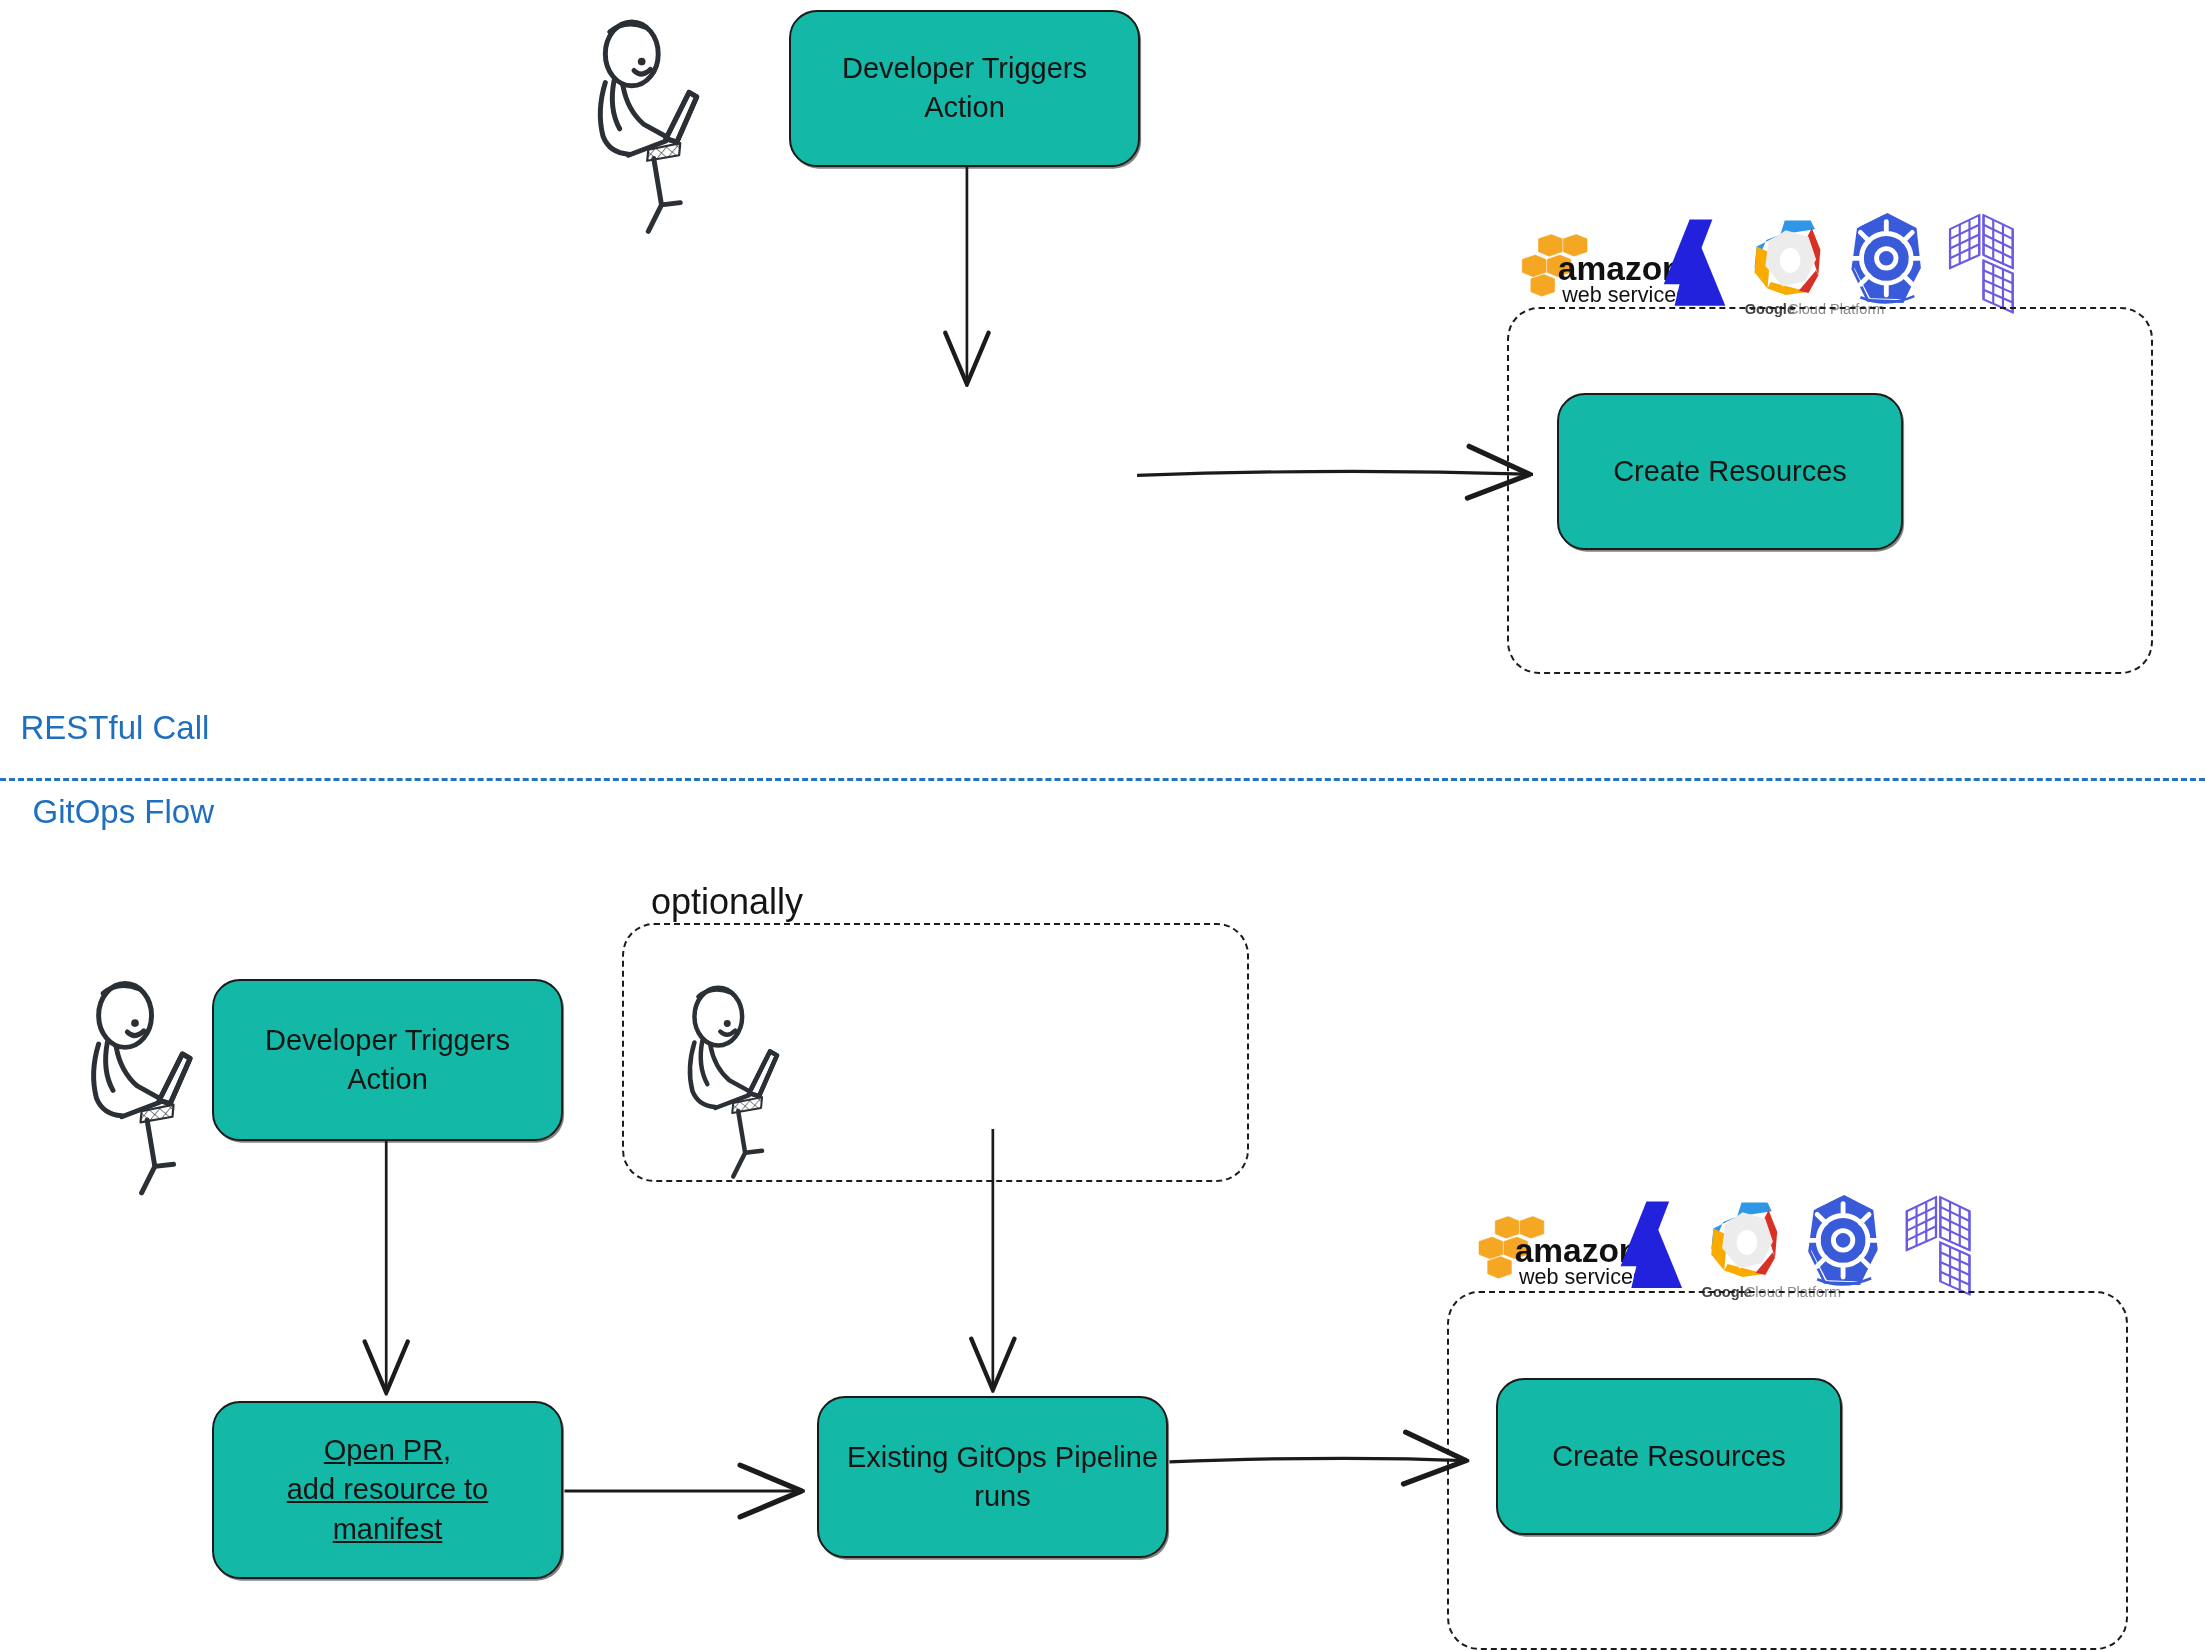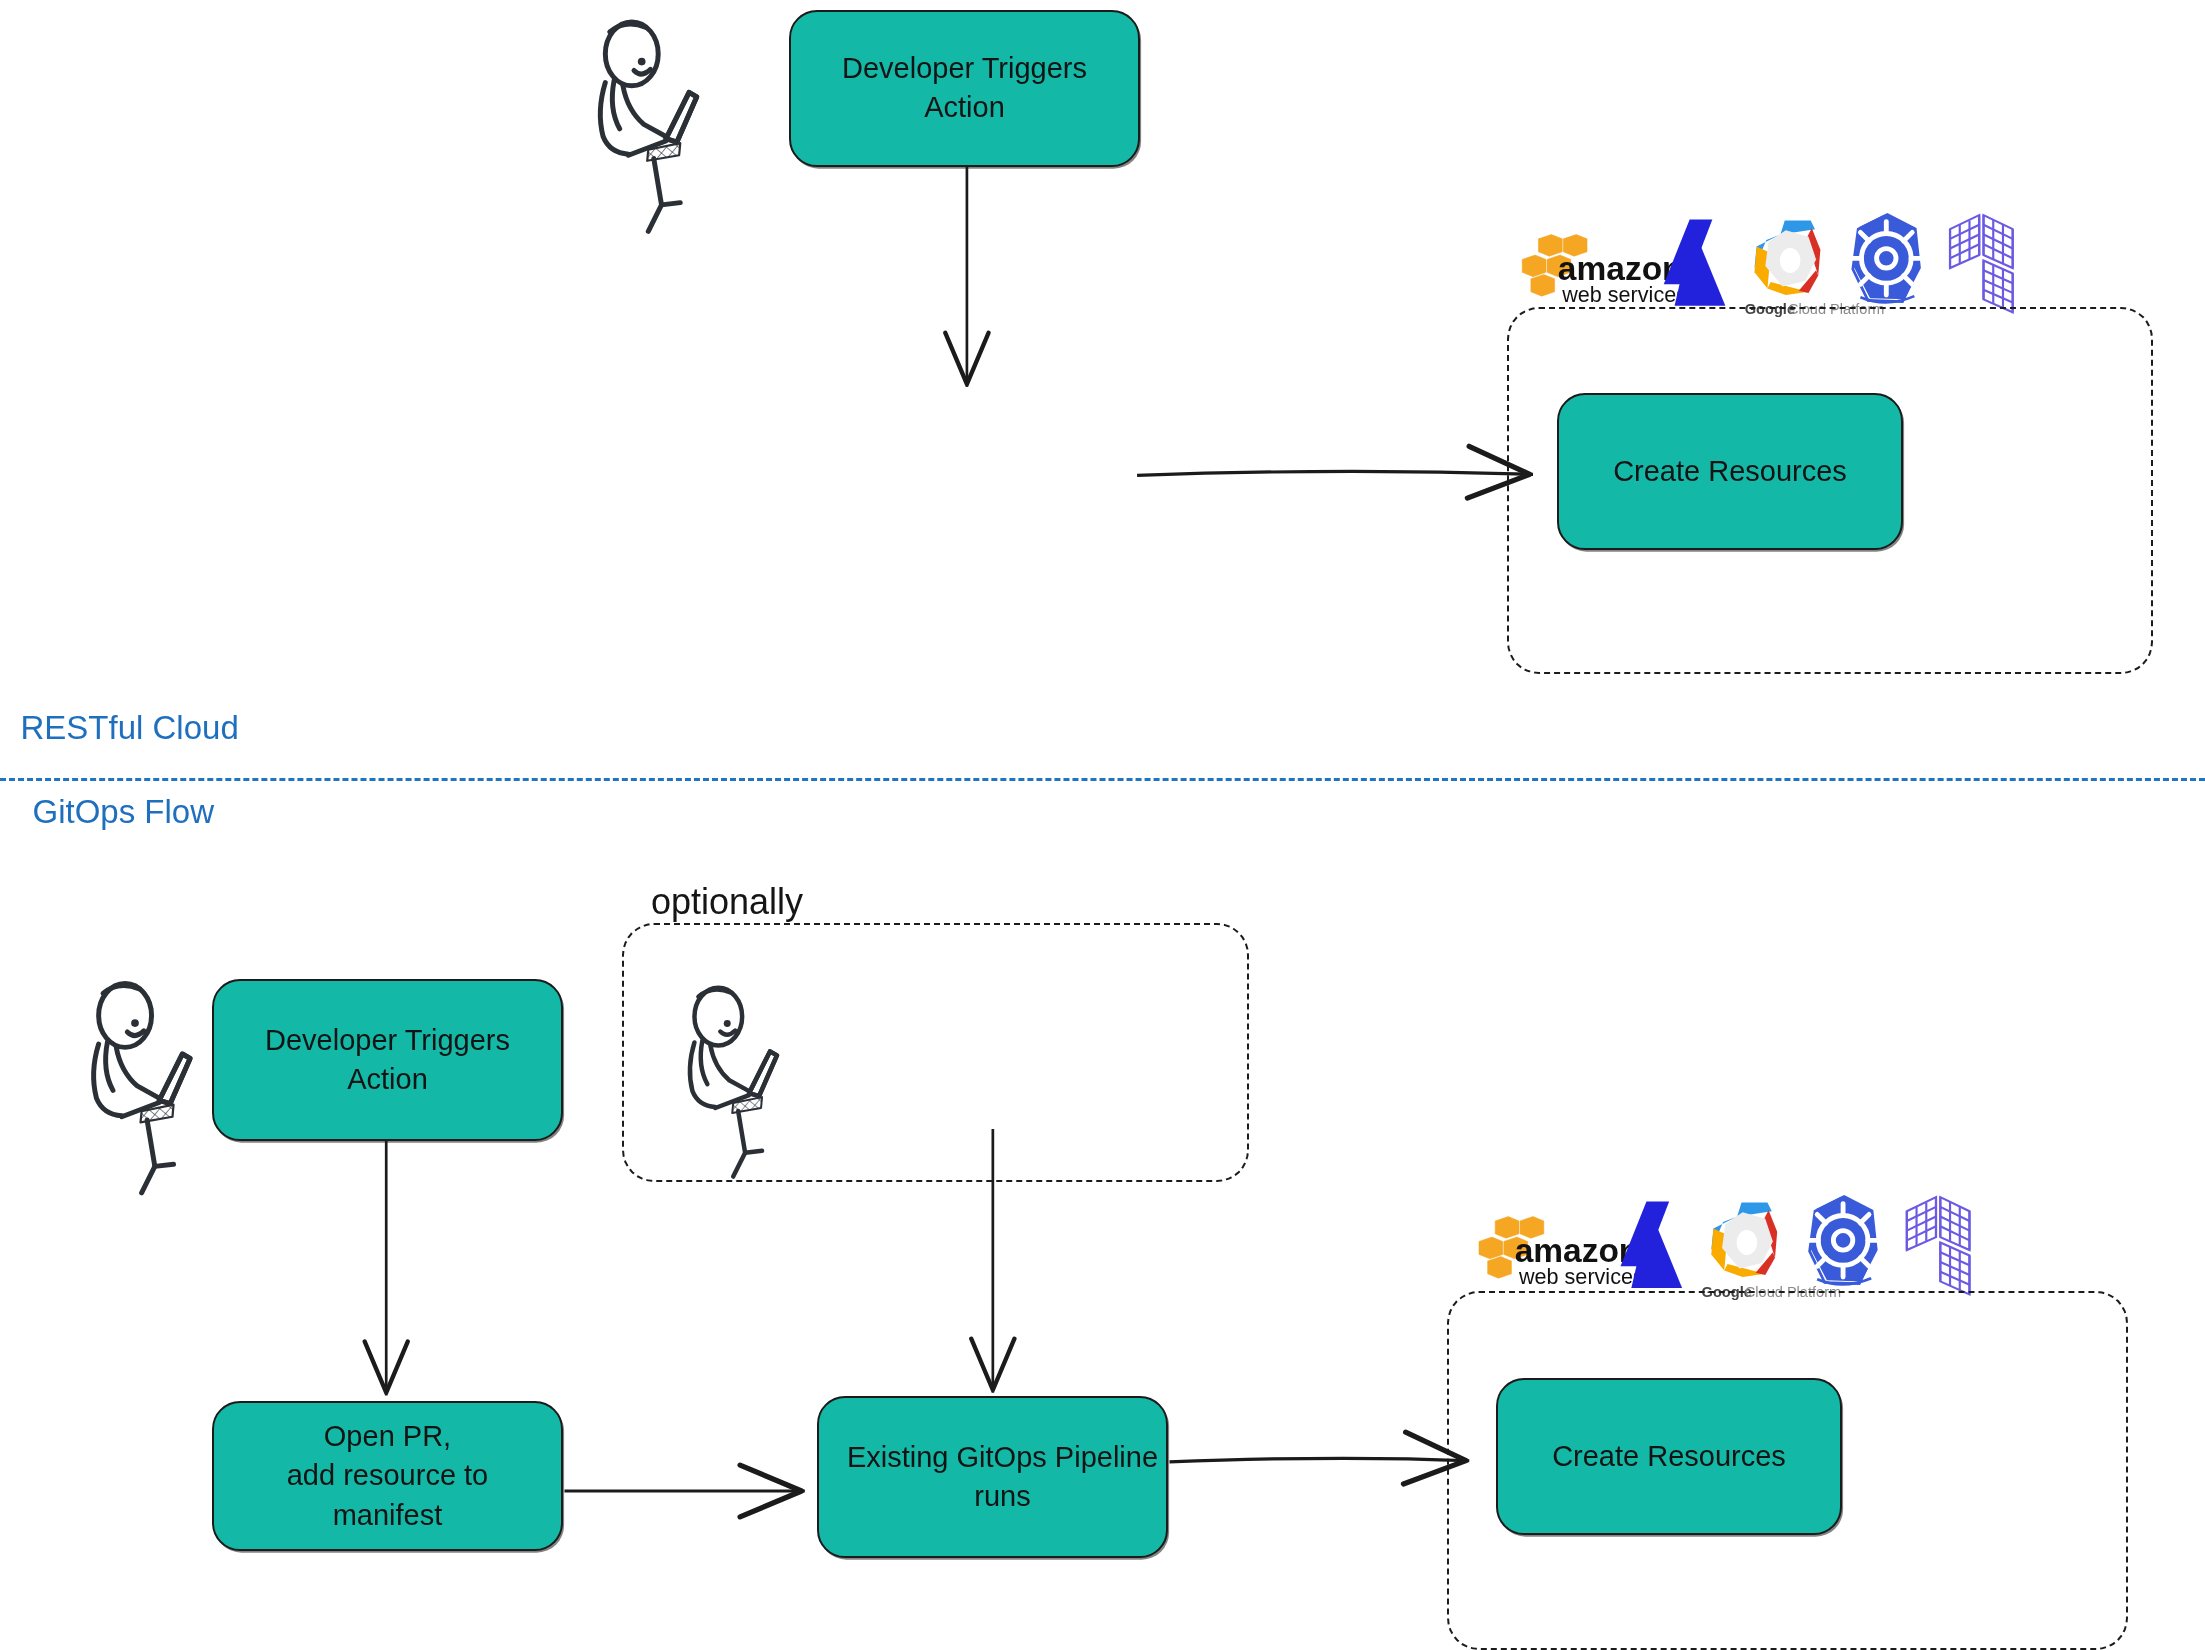--- a/index.html
+++ b/index.html
@@ -319,35 +319,35 @@
   </svg>
 
   <div class="node-box" style="left:789px; top:9.7px; width:351px; height:157px;">Developer Triggers
 Action</div>
 
 
   <div class="dashed-zone" style="left:1507px; top:307px; width:646px; height:367px;"></div>
 
   <div class="node-box" style="left:1557px; top:393px; width:346px; height:157px;">Create Resources</div>
 
-  <div class="flow-label" style="left:20.5px; top:709px;">RESTful Cloud</div>
+  <div class="flow-label" style="left:20.5px; top:709px;">RESTful Call</div>
 
   <div class="divider-rule" style="left:0px; top:778px; width:2205px;"></div>
 
   <div class="flow-label" style="left:20.5px; top:793px;margin-left:12px;">GitOps Flow</div>
 
   <div class="plain-label" style="left:651px; top:881px;">optionally</div>
 
   <div class="dashed-zone" style="left:622px; top:923px; width:627px; height:259px;"></div>
 
 
   <div class="node-box" style="left:212px; top:979px; width:351px; height:162px;">Developer Triggers
 Action</div>
 
-  <div class="node-box" style="left:212px; top:1401px; width:351px; height:150px;">Open PR,
+  <div class="node-box" style="left:212px; top:1401px; width:351px; height:178px;text-decoration:underline;">Open PR,
 add resource to
 manifest</div>
 
   <div class="node-box" style="left:817px; top:1396px; width:351px; height:162px;padding-left:20px;">Existing GitOps Pipeline
 runs</div>
 
   <div class="dashed-zone" style="left:1447px; top:1291px; width:681px; height:359px;"></div>
 
   <div class="node-box" style="left:1496px; top:1378px; width:346px; height:157px;">Create Resources</div>
 

